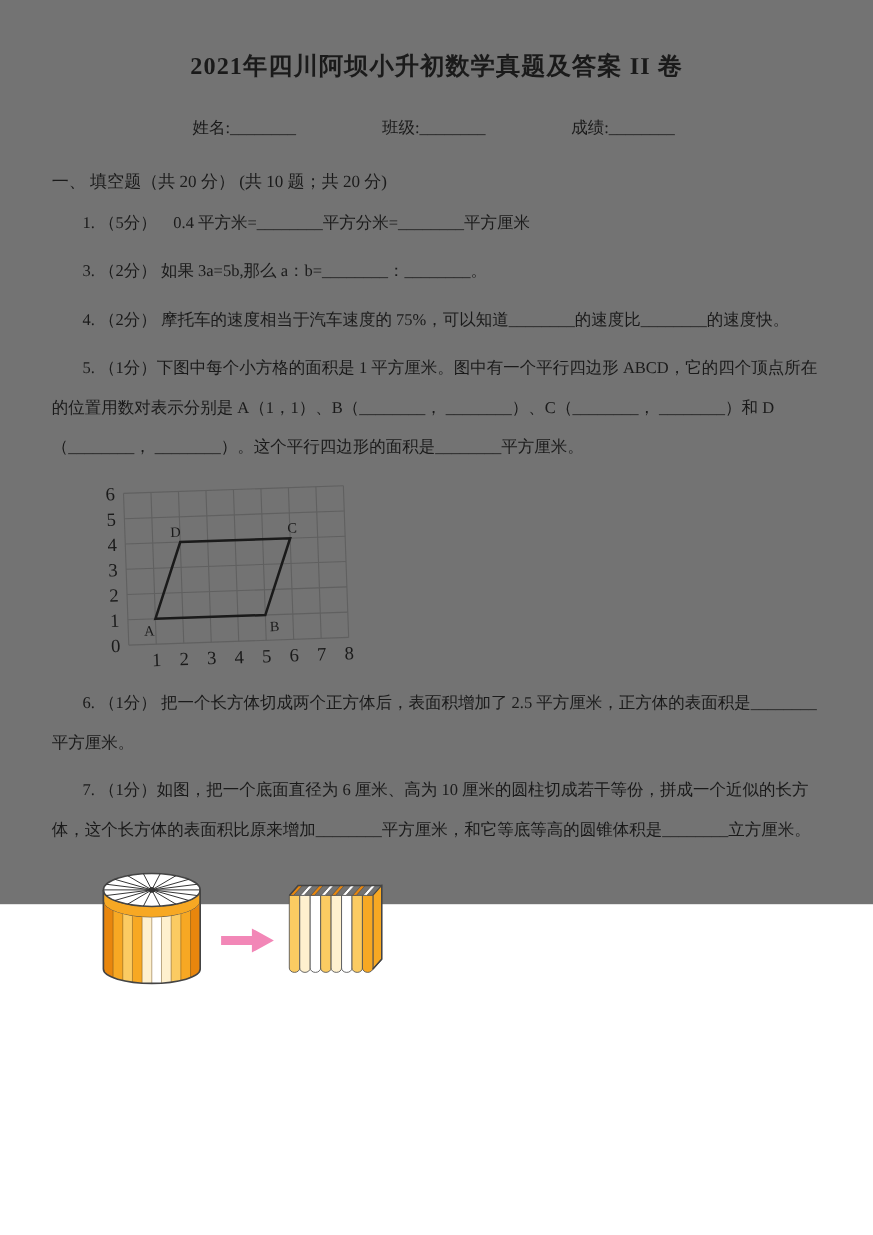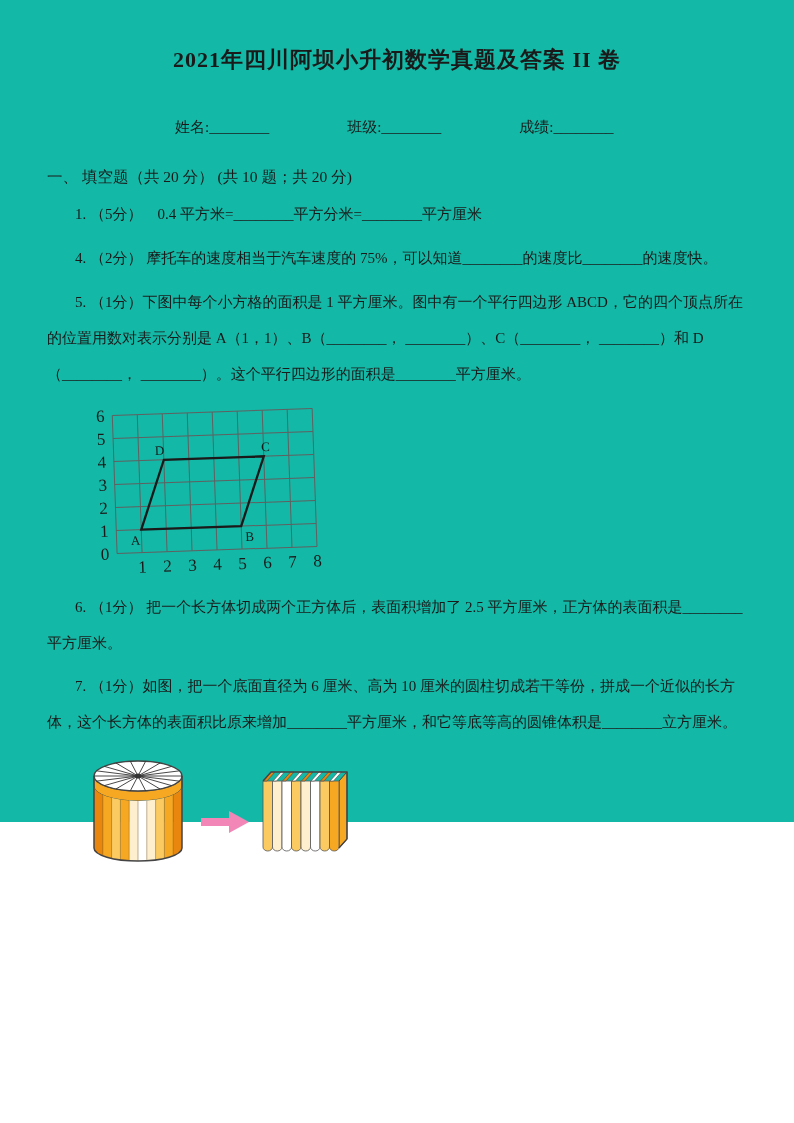--- a/index.html
+++ b/index.html
@@ -2,27 +2,27 @@
 <html style="--orange: #F7A823; --deep: #E8860D; --light: #FBCB62; --cream: #FEF0CE; --white: #FFFFFF; --outline: #444444; --pink: #F287B7; --ink: #1A1A1A; --grid: #606060;"><head>
 <meta charset="utf-8">
 <style>
   * { margin:0; padding:0; box-sizing:border-box; }
   html,body { background:#ffffff; }
   body {
     width:794px; height:1123px; overflow:hidden;
     font-family:"Liberation Serif","DejaVu Serif",serif;
     color:#1a1a1a;
   }
-  .page { width:794px; height:822px; padding:46px 47px 0 47px; background:#14b8a6; }
+  .page { width:794px; height:822px; padding:46px 47px 0 47px; background:#737373; }
   .doc-title {
     text-align:center; font-size:22px; font-weight:bold; letter-spacing:1px;
     line-height:28px;
   }
   .header-fields {
-    margin-top:44px; padding-left:128px; display:flex; align-items:baseline;
+    margin-top:33px; padding-left:128px; display:flex; align-items:baseline;
     font-size:15px;
   }
   .field { white-space:nowrap; }
   .field + .field { margin-left:78px; }
   .field .blank { letter-spacing:0; }
   .section-heading {
     margin-top:29px; font-size:15.5px; line-height:22px; white-space:pre-wrap;
   }
   .question {
     font-size:15px; line-height:36px; white-space:pre-wrap;
@@ -46,20 +46,21 @@
 
   <div class="header-fields">
     <span class="field"><span>姓名:</span><span class="blank">________</span></span>
     <span class="field"><span>班级:</span><span class="blank">________</span></span>
     <span class="field"><span>成绩:</span><span class="blank">________</span></span>
   </div>
 
   <p class="section-heading">一、 填空题（共 20 分） (共 10 题；共 20 分)</p>
 
   <p class="question">1. （5分）    0.4 平方米=________平方分米=________平方厘米</p>
+  <p class="question">3. （2分） 如果 3a=5b,那么 a：b=________：________。</p>
   <p class="question">4. （2分） 摩托车的速度相当于汽车速度的 75%，可以知道________的速度比________的速度快。</p>
   <p class="question">5. （1分）下图中每个小方格的面积是 1 平方厘米。图中有一个平行四边形 ABCD，它的四个顶点所在的位置用数对表示分别是 A（1，1）、B（________， ________）、C（________， ________）和 D（________， ________）。这个平行四边形的面积是________平方厘米。</p>
 
   <div class="figure-grid-wrap">
     <svg id="grid-svg" width="250" height="180" viewBox="0 0 250 180">
         <line x1="30" y1="10" x2="30" y2="148" stroke="var(--grid)" stroke-width="1"></line>
         <line x1="55" y1="10" x2="55" y2="148" stroke="var(--grid)" stroke-width="1"></line>
         <line x1="80" y1="10" x2="80" y2="148" stroke="var(--grid)" stroke-width="1"></line>
         <line x1="105" y1="10" x2="105" y2="148" stroke="var(--grid)" stroke-width="1"></line>
         <line x1="130" y1="10" x2="130" y2="148" stroke="var(--grid)" stroke-width="1"></line>

